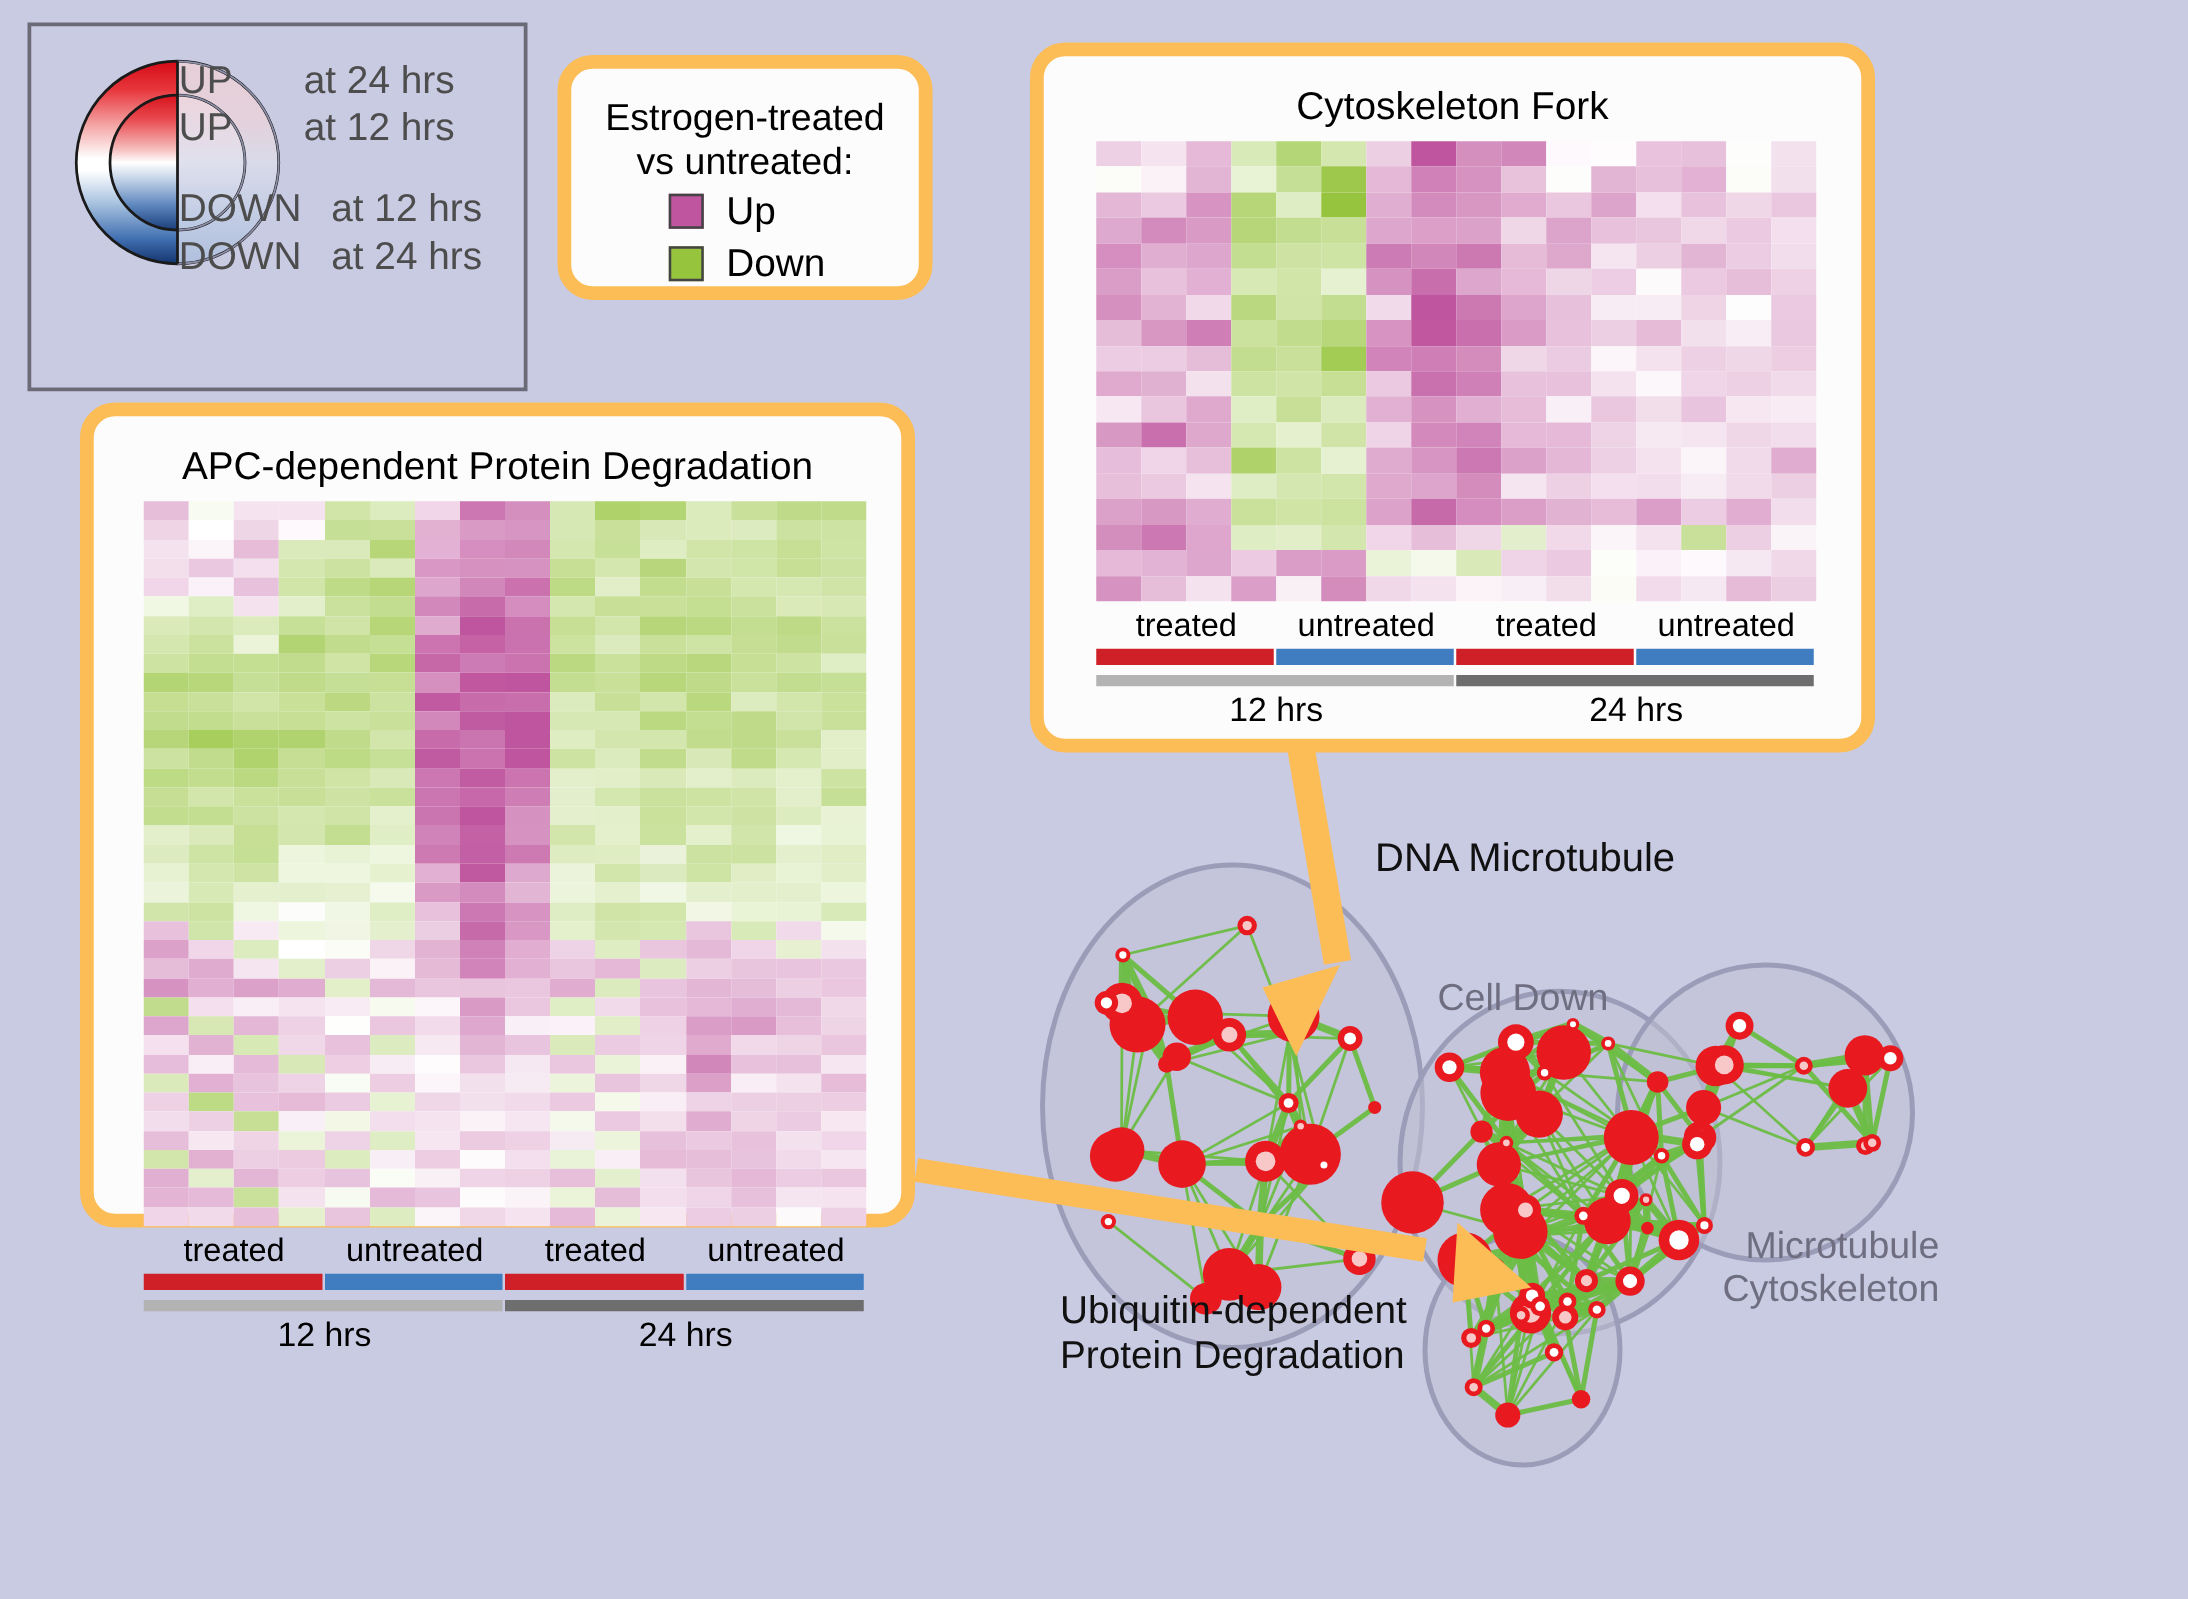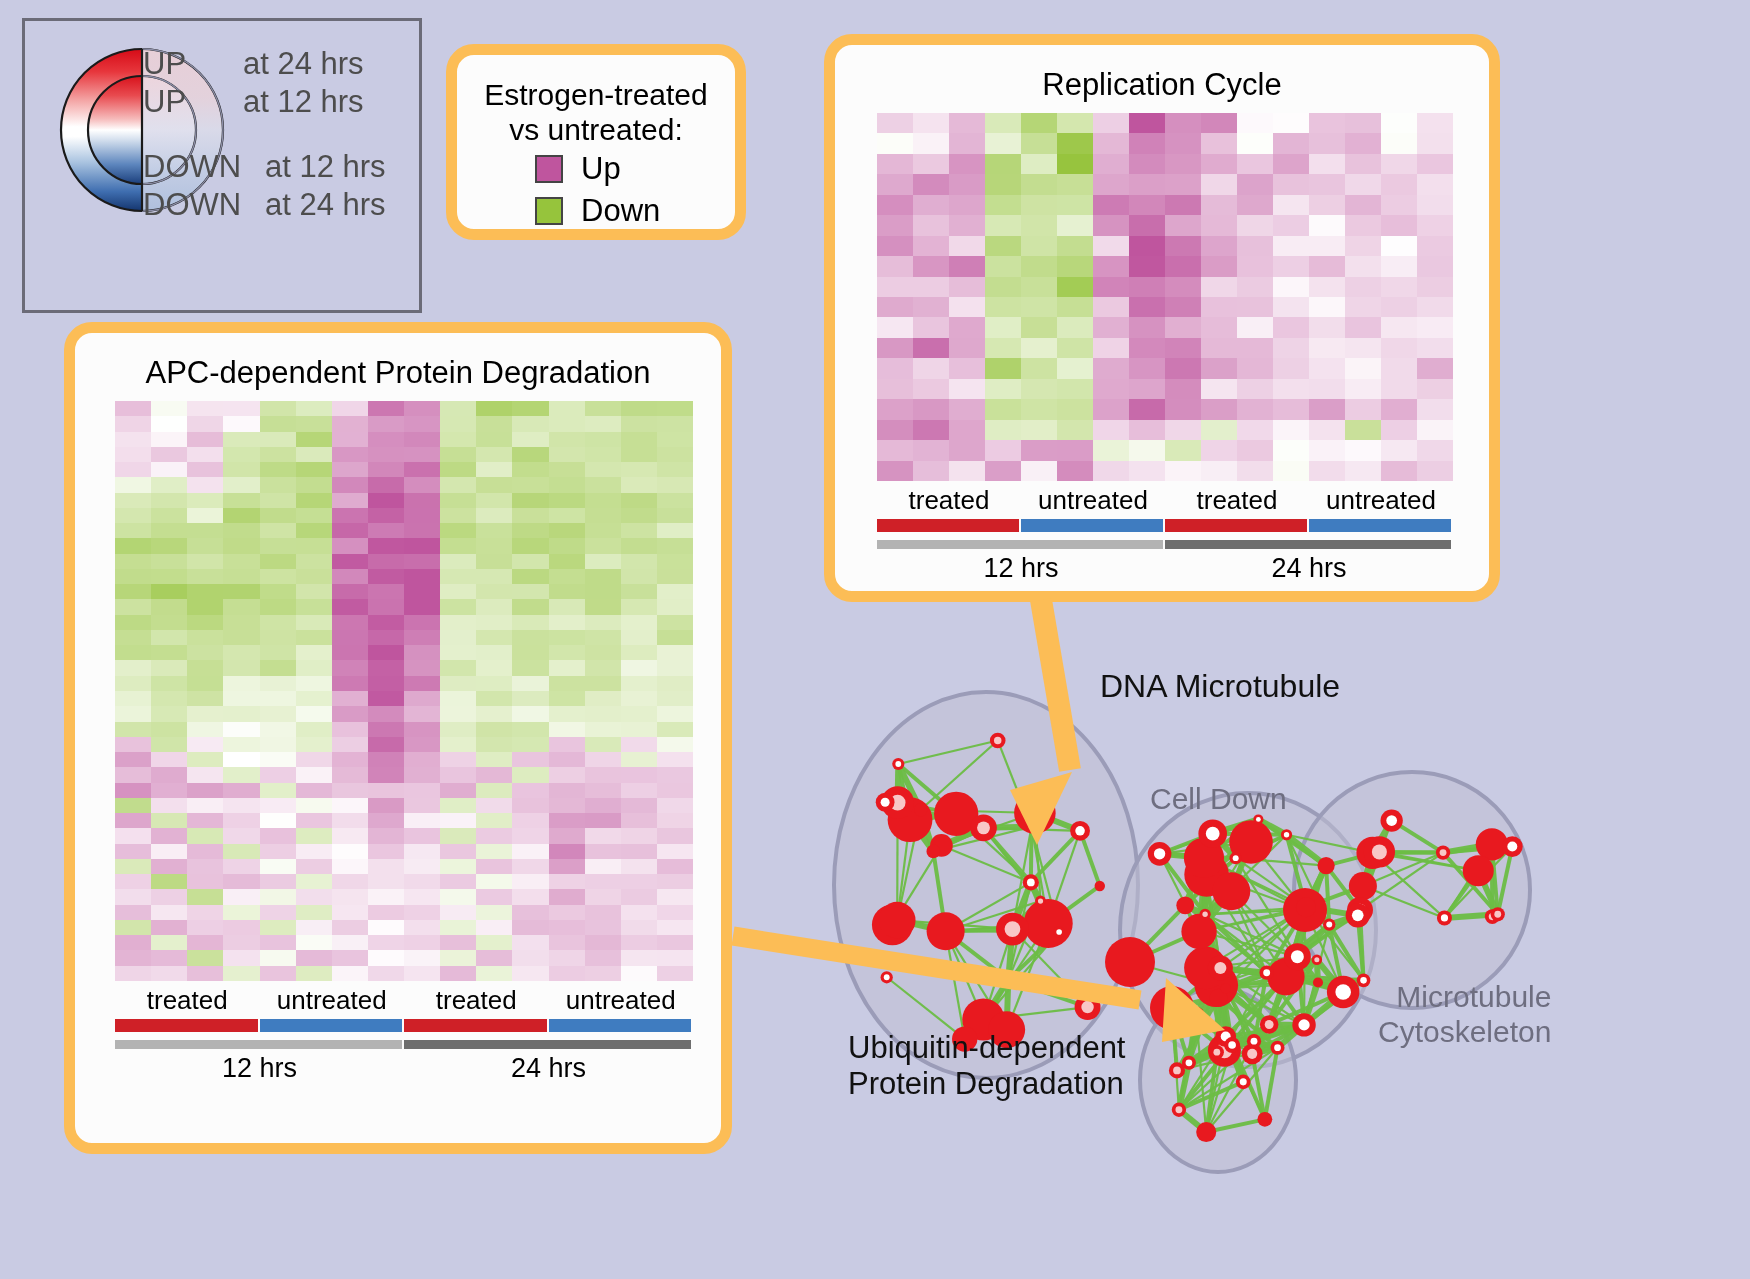--- a/index.html
+++ b/index.html
@@ -45,21 +45,21 @@
   .ul-row{
     position:absolute;left:78px;display:flex;align-items:center;gap:18px;
   }
   .swatch{
     width:28px;height:28px;border:2px solid #444;box-sizing:border-box;display:block;
   }
   .ul-row span.lbl{font-size:31px;color:#000;line-height:1;}
 
   
   #panel-rep{left:824px;top:34px;width:676px;height:568px;}
-  #panel-apc{left:64px;top:322px;width:668px;height:832px;}
+  #panel-apc{left:64px;top:322px;width:668px;height:660px;}
   .panel-title{
     position:absolute;left:0;width:100%;text-align:center;
     font-size:31px;color:#000;font-weight:400;white-space:nowrap;
   }
   .heat{position:absolute;display:grid;}
   .heat div{width:100%;height:100%;}
 
   
   .axis{position:absolute;}
   .axis .grp-lbl{
@@ -160,21 +160,21 @@
     <span class="swatch" id="sw-up" style="background: rgb(191, 85, 158);"></span>
     <span class="lbl">Up</span>
   </div>
   <div class="ul-row" style="top:140px;">
     <span class="swatch" id="sw-down" style="background: rgb(150, 196, 60);"></span>
     <span class="lbl">Down</span>
   </div>
 </div>
 
 <div class="abs opanel" id="panel-rep">
-  <div class="panel-title" style="top:22px;">Replication Cycle</div>
+  <div class="panel-title" style="top:22px;">Cytoskeleton Fork</div>
   <div class="heat" id="heat-rep" style="left: 42px; top: 68px; width: 576px; height: 368px; grid-template-columns: repeat(16, 1fr); grid-template-rows: repeat(18, 1fr);">
       <div style="background: rgb(237, 208, 228);"></div>
       <div style="background: rgb(245, 227, 239);"></div>
       <div style="background: rgb(229, 185, 215);"></div>
       <div style="background: rgb(217, 234, 185);"></div>
       <div style="background: rgb(181, 214, 118);"></div>
       <div style="background: rgb(212, 231, 174);"></div>
       <div style="background: rgb(237, 207, 228);"></div>
       <div style="background: rgb(191, 85, 158);"></div>
       <div style="background: rgb(213, 143, 191);"></div>

